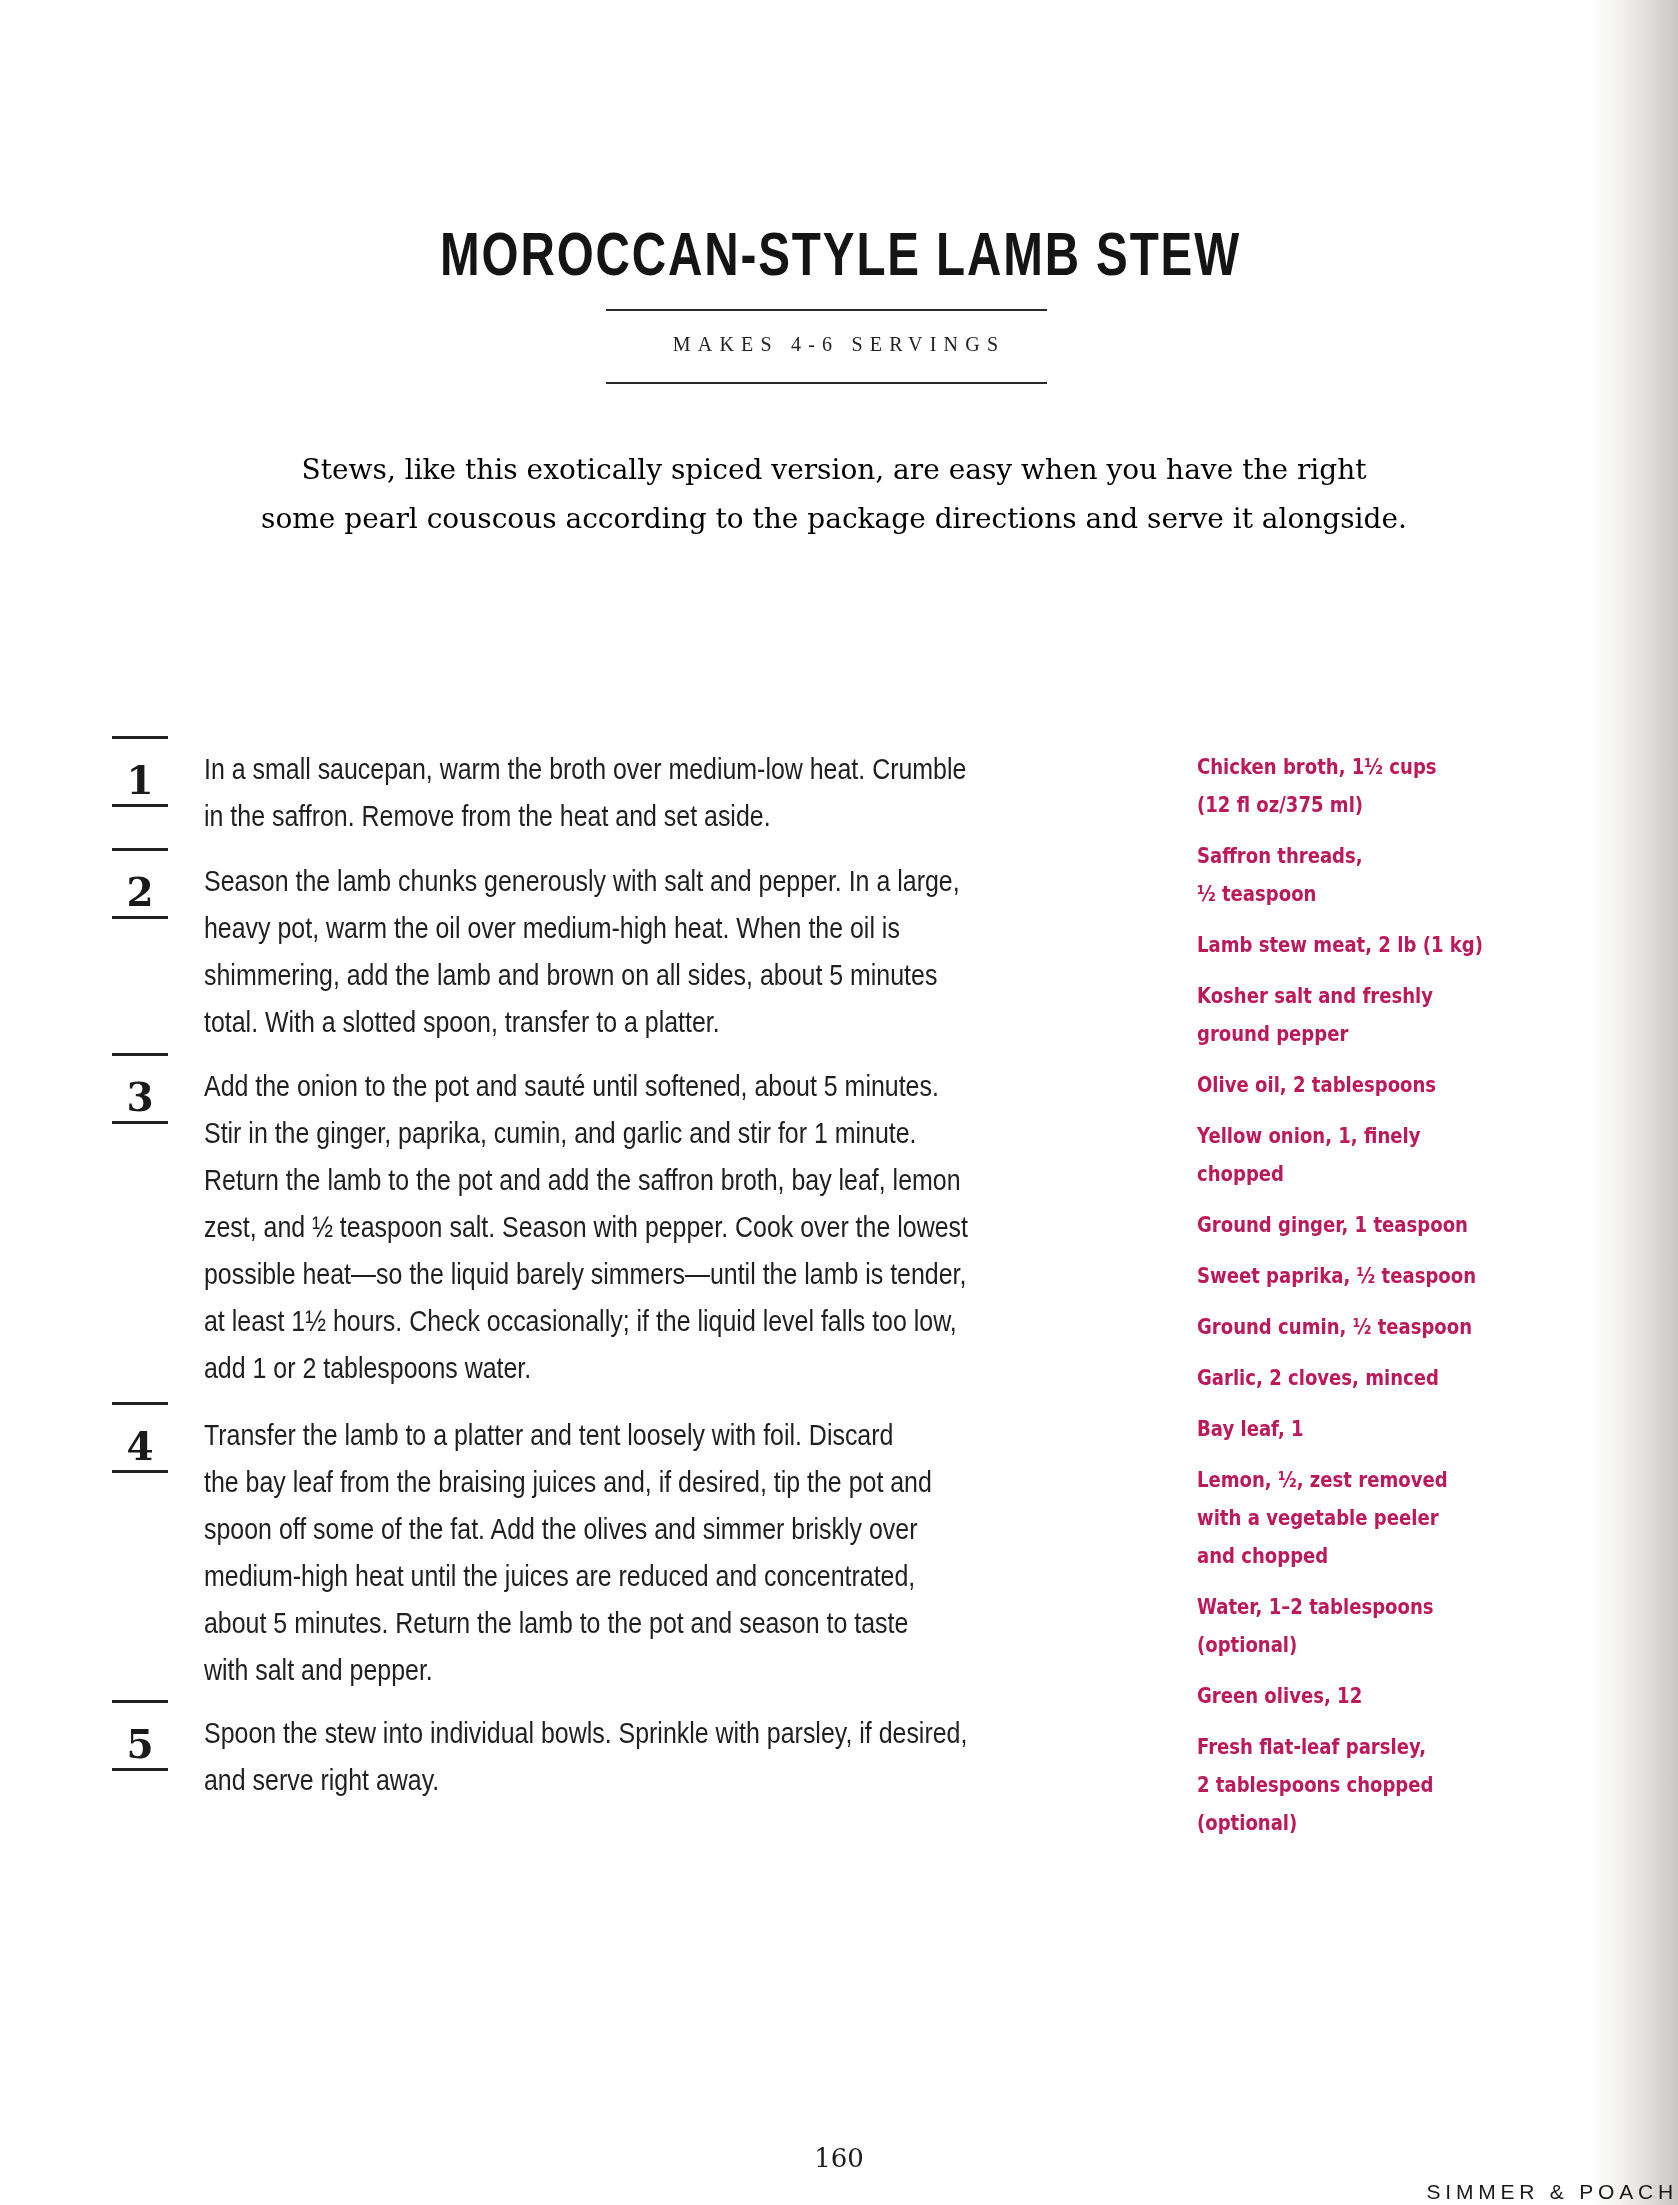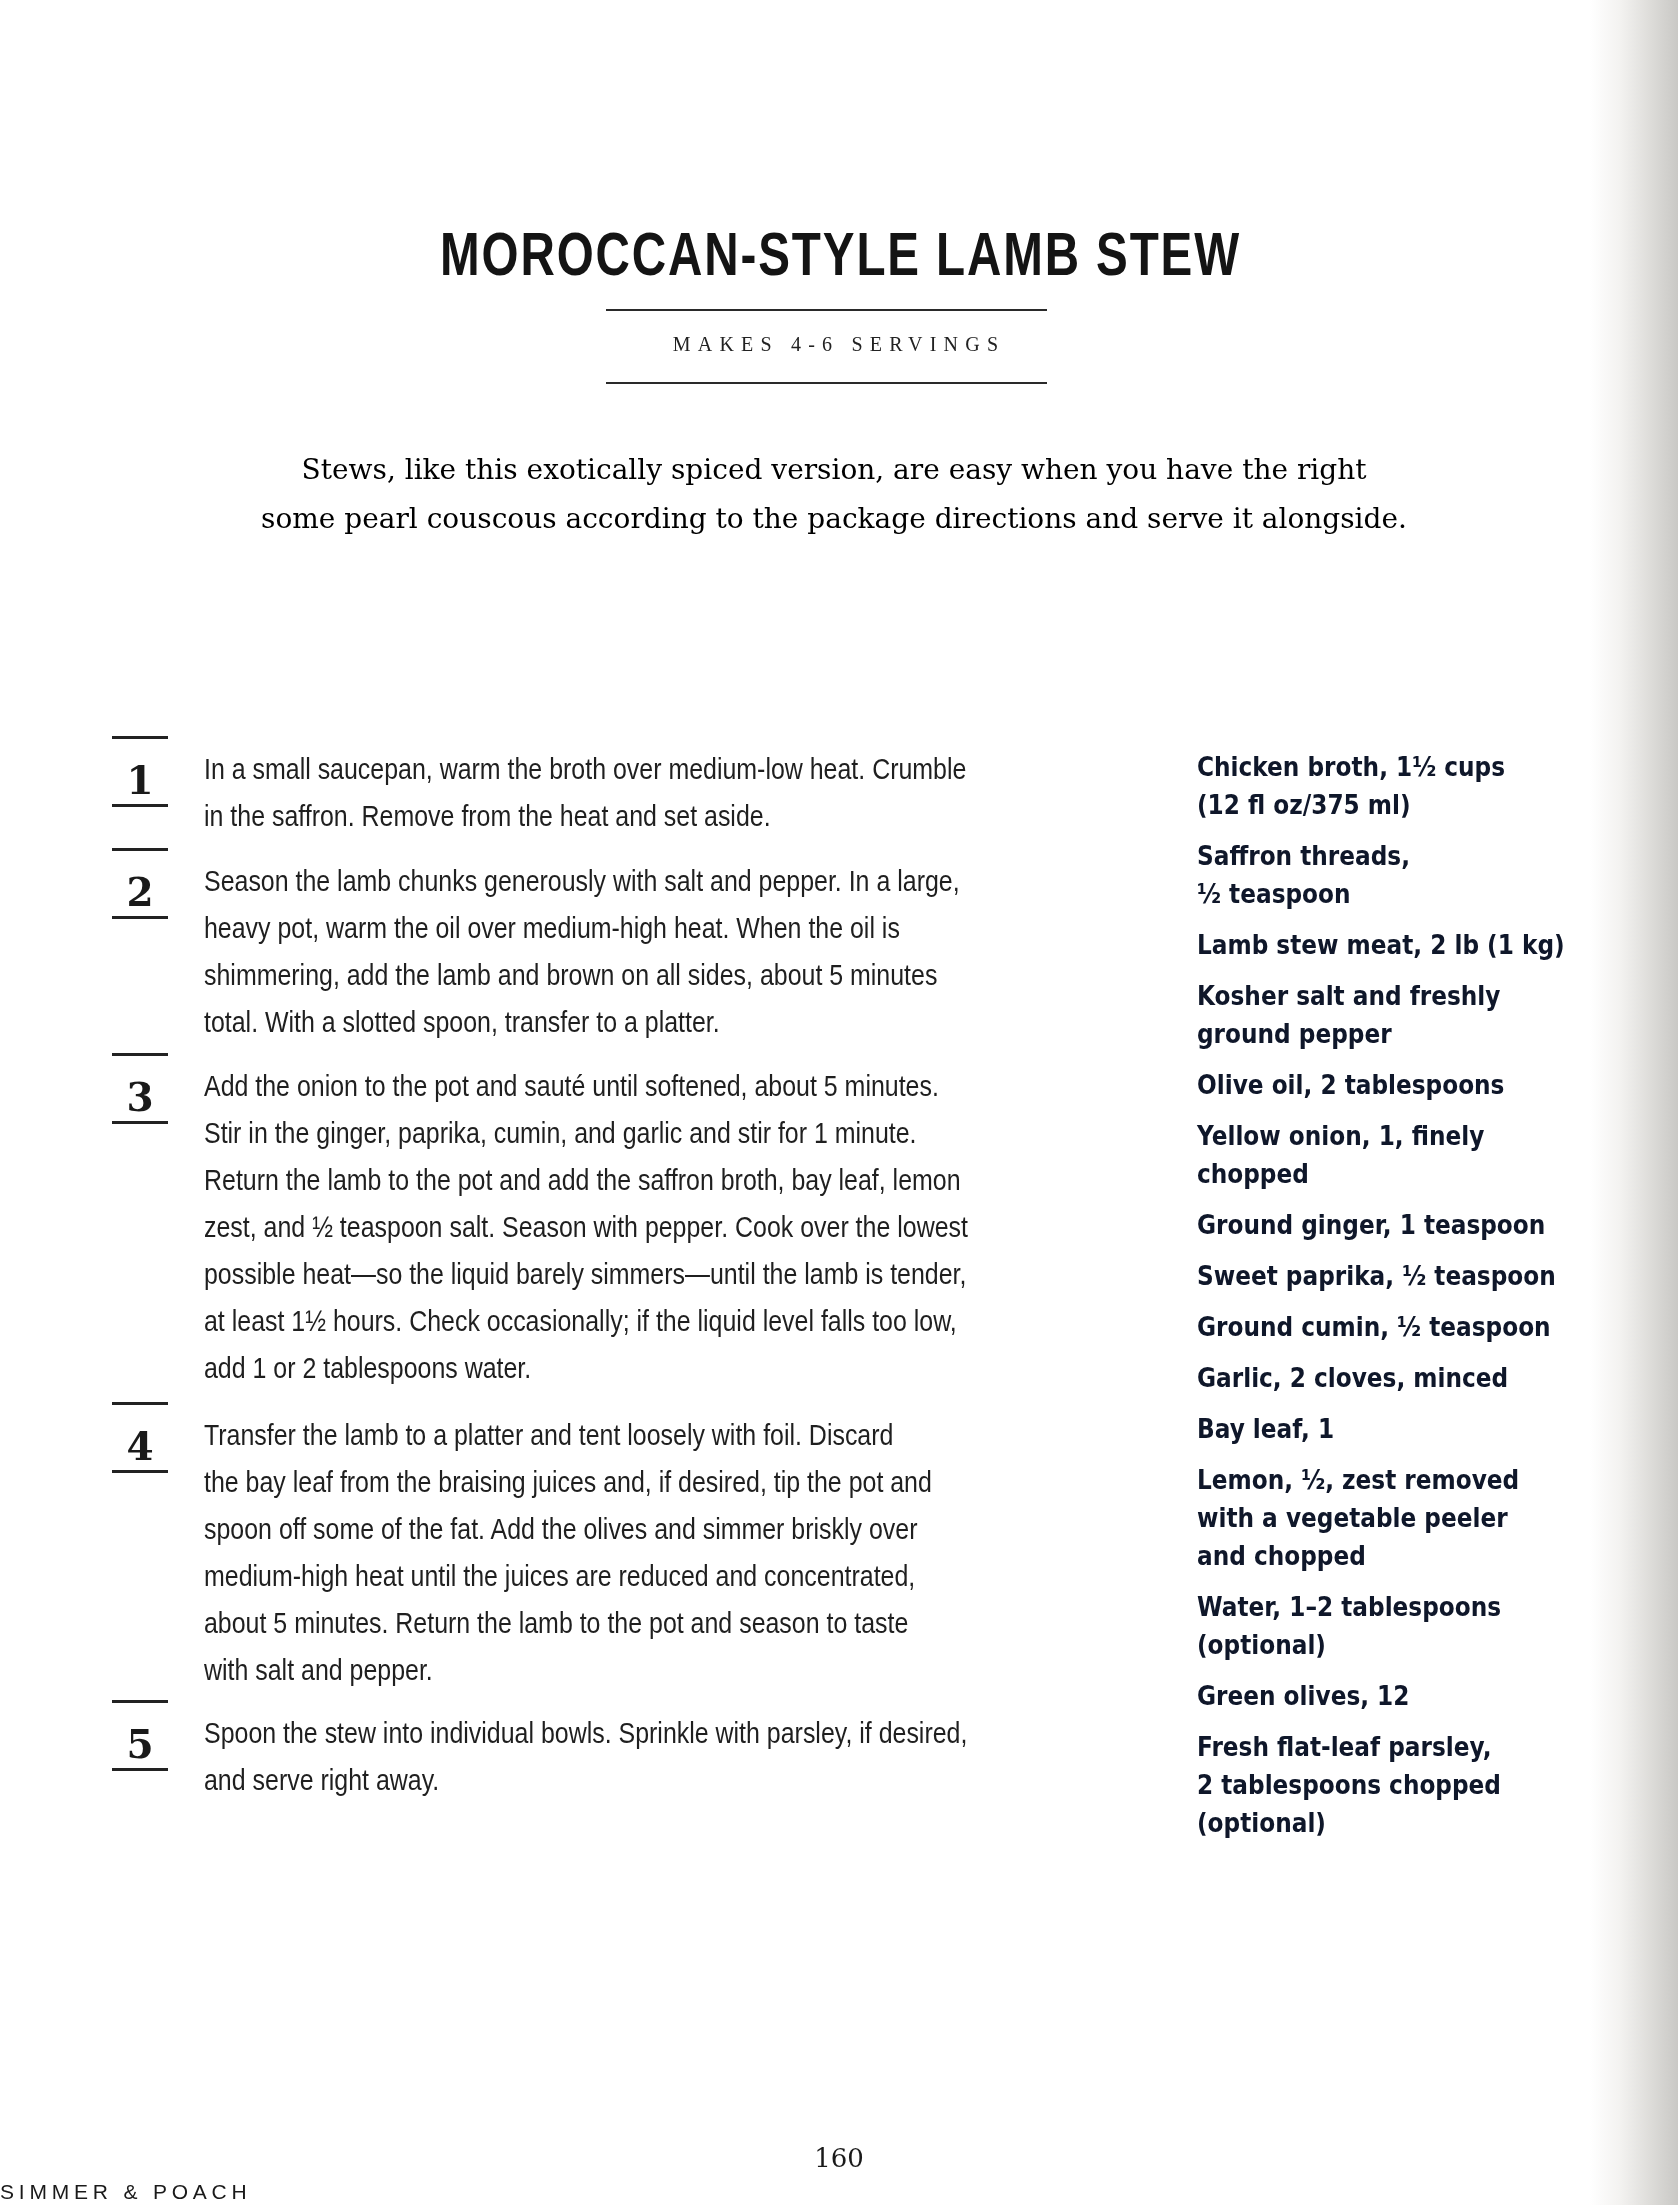--- a/index.html
+++ b/index.html
@@ -38,30 +38,30 @@
   .num::before { top: -21px; }
   .num::after { top: 47px; }
   .step-text {
     position: absolute; left: 92px; width: 1043px;
     font-family: "Liberation Sans", sans-serif; font-size: 29px; line-height: 47px; color: #1f1f1f;
     transform: scaleX(0.86); transform-origin: 0 0;
   }
   .step-text span { display: block; white-space: nowrap; }
   .ingredients {
     position: absolute; left: 1197px; top: 748px; width: 353px;
-    font-family: "DejaVu Sans", sans-serif; font-weight: bold; font-size: 27px; line-height: 38px; color: #0f172a;
+    font-family: "DejaVu Sans", sans-serif; font-weight: bold; font-size: 21px; line-height: 38px; color: #be185d;
   }
   .ing { margin-bottom: 13px; transform: scaleX(0.86); transform-origin: 0 0; white-space: nowrap; }
   .ing span { display: block; }
   .footer-num {
     position: absolute; left: 0; width: 1678px; top: 2143px; text-align: center;
     font-family: "DejaVu Serif", serif; font-size: 26px; color: #1a1a1a;
   }
   .footer-sec {
-    position: absolute; left: 0; width: 1678px; top: 2180px; text-align: left;
+    position: absolute; left: 0; width: 1678px; top: 2180px; text-align: right;
     font-family: "Liberation Sans", sans-serif; font-size: 21px; letter-spacing: 4.8px; color: #1a1a1a;
   }
 </style>
 </head>
 <body>
 
 <div class="page-edge"></div>
 
 <h1 class="title">MOROCCAN-STYLE LAMB STEW</h1>
 <div class="rule" style="top:309px"></div>

